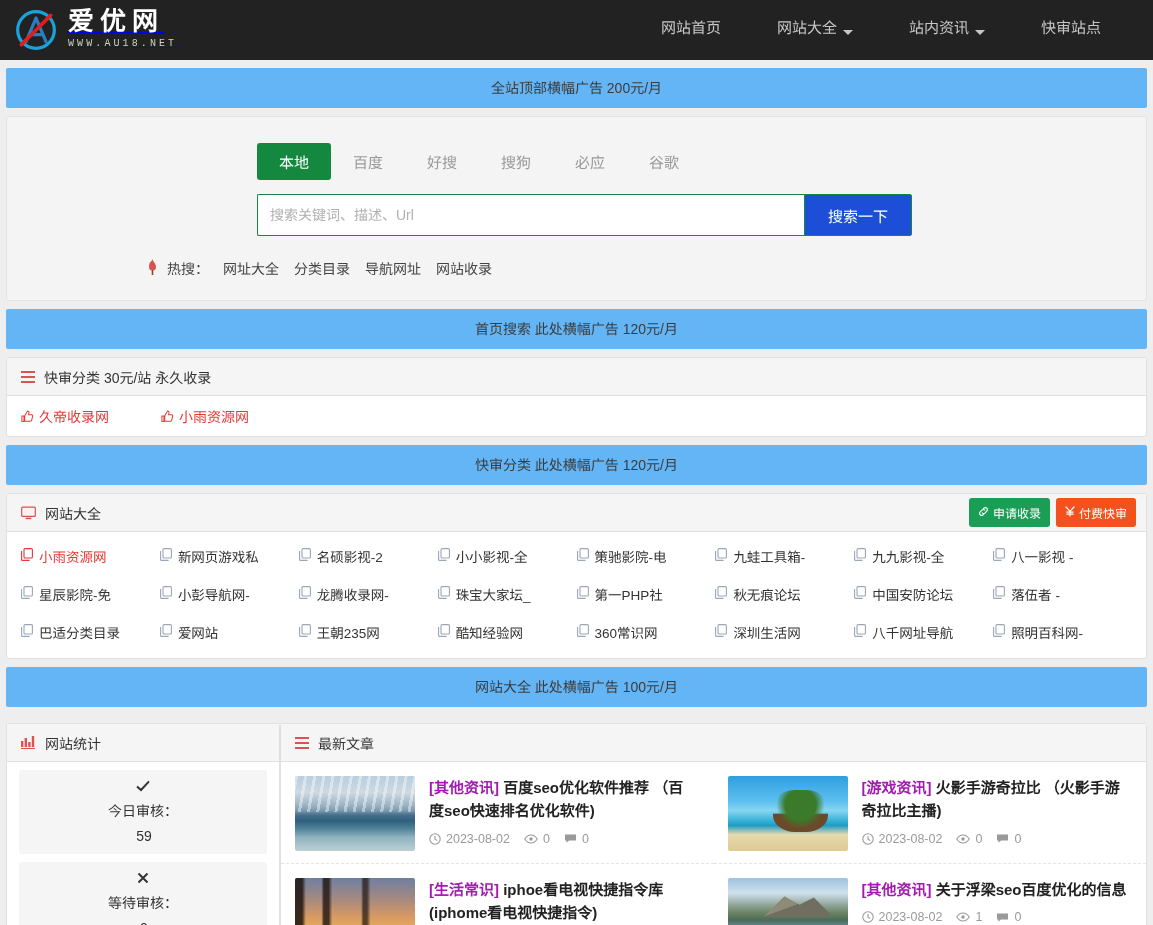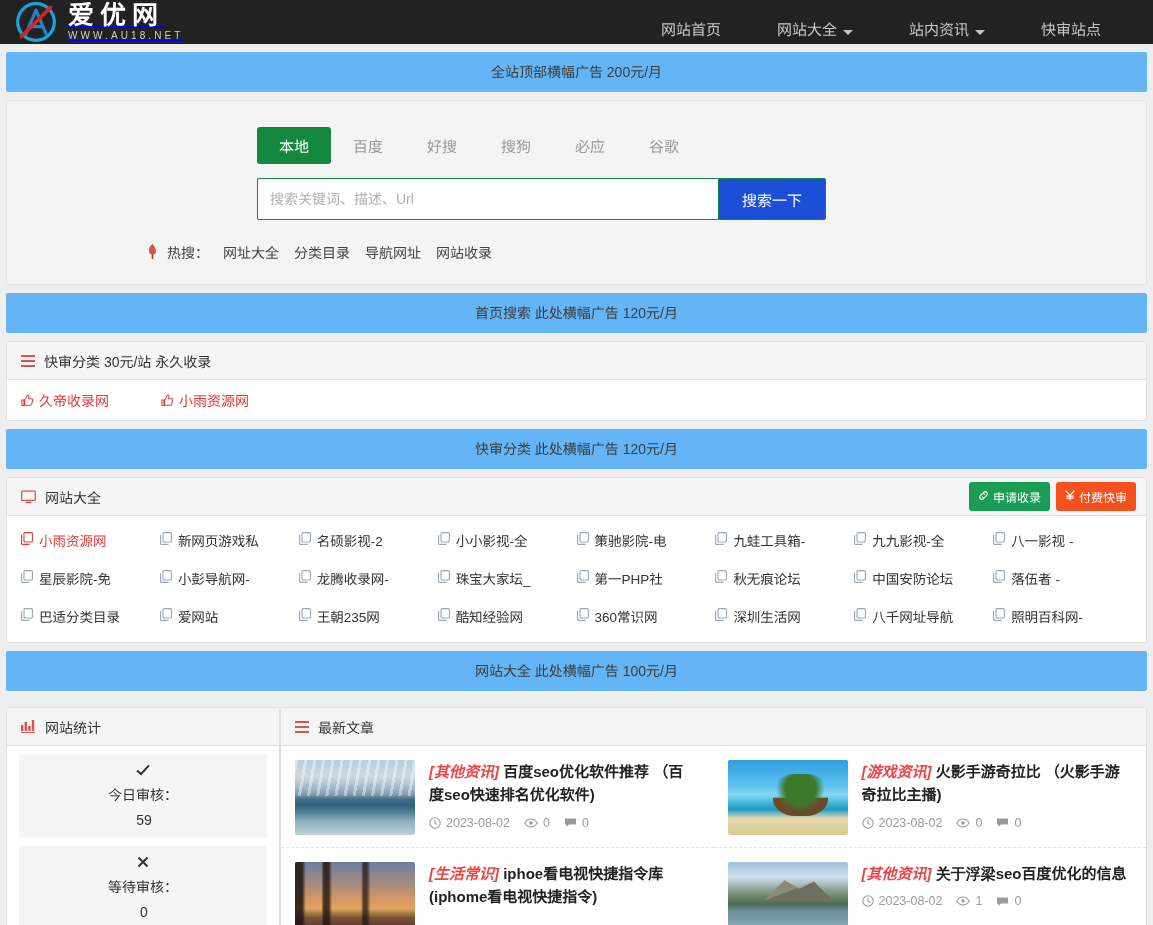--- a/index.html
+++ b/index.html
@@ -8,26 +8,27 @@
     width: 1153px;
     background: #eeeeee;
     font-family: "Liberation Sans", "DejaVu Sans", sans-serif;
     font-size: 14px;
     color: #333;
     overflow-x: hidden;
   }
 
   
   .topbar {
-    height: 44px;
+    height: 60px;
     background: #222222;
     display: flex;
-    align-items: flex-start;
+    align-items: center;
     justify-content: space-between;
     padding: 0 24px 0 14px;
+    font-family: Liberation Mono, monospace;
   }
   .brand { display: flex; align-items: center; gap: 10px; }
   .brand-logo { width: 44px; height: 44px; flex: none; }
   .brand-text { display: flex; flex-direction: column; justify-content: center; }
   .brand-name {
     color: #fff; font-size: 26px; font-weight: bold;
     letter-spacing: 6px; line-height: 1.05;
   }
   .brand-url {
     color: #cfcfcf; font-size: 10px; letter-spacing: 3.1px; line-height: 1.2;
@@ -82,21 +83,21 @@
     color: #999;
     padding: 8px 22px;
     cursor: pointer;
     border-radius: 3px;
     white-space: nowrap;
   }
   .engine-tab.active { background: #15883f; color: #fff; }
   .search-row {
     display: flex;
     margin: 14px 18px 0 250px;
-    width: 569px;
+    width: 655px;
   }
   .search-input {
     flex: 1;
     height: 42px;
     border: 1px solid #15883f;
     border-right: none;
     background: #fff;
     padding: 0 12px;
     font-size: 14px;
     font-family: inherit;
@@ -233,21 +234,21 @@
   .news-body { flex: 1; min-width: 0; }
   .news-title {
     font-size: 15px;
     font-weight: bold;
     line-height: 1.55;
     color: #222;
     text-decoration: none;
     cursor: pointer;
     display: block;
   }
-  .news-cat { color: #ef4444; font-style: italic; }
+  .news-cat { color: #a21caf; }
   .news-meta {
     margin-top: 9px;
     font-size: 12.5px;
     color: #9a9a9a;
     display: flex;
     align-items: center;
     gap: 5px;
   }
   .news-meta .m-ic { display: inline-flex; align-items: center; }
   .news-meta .m-sep { width: 4px; }

